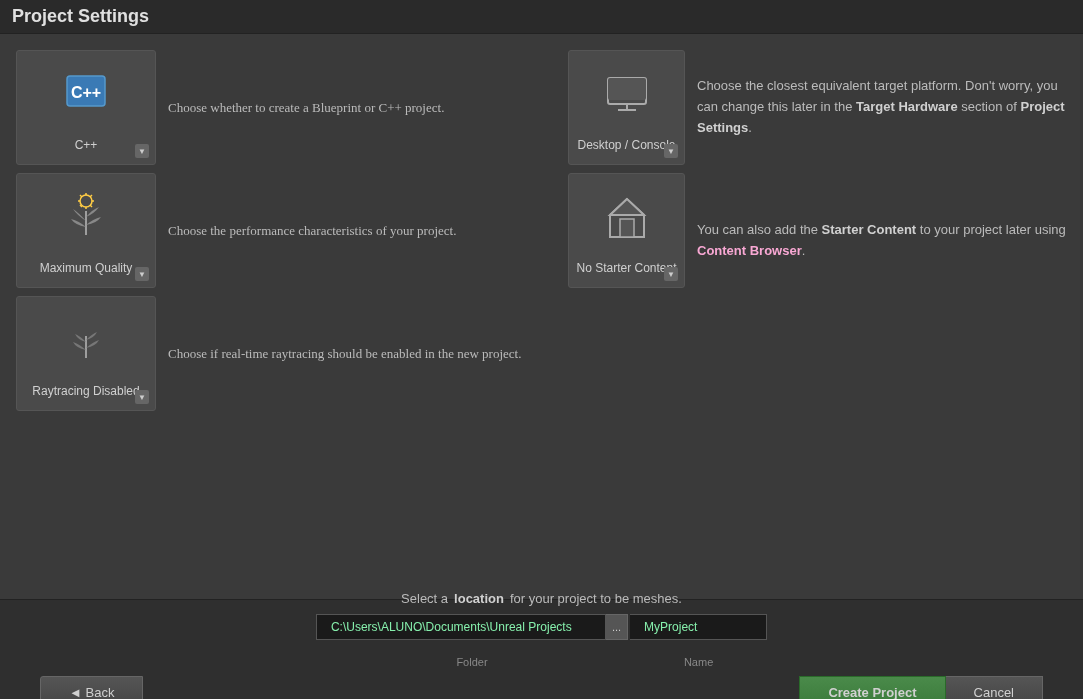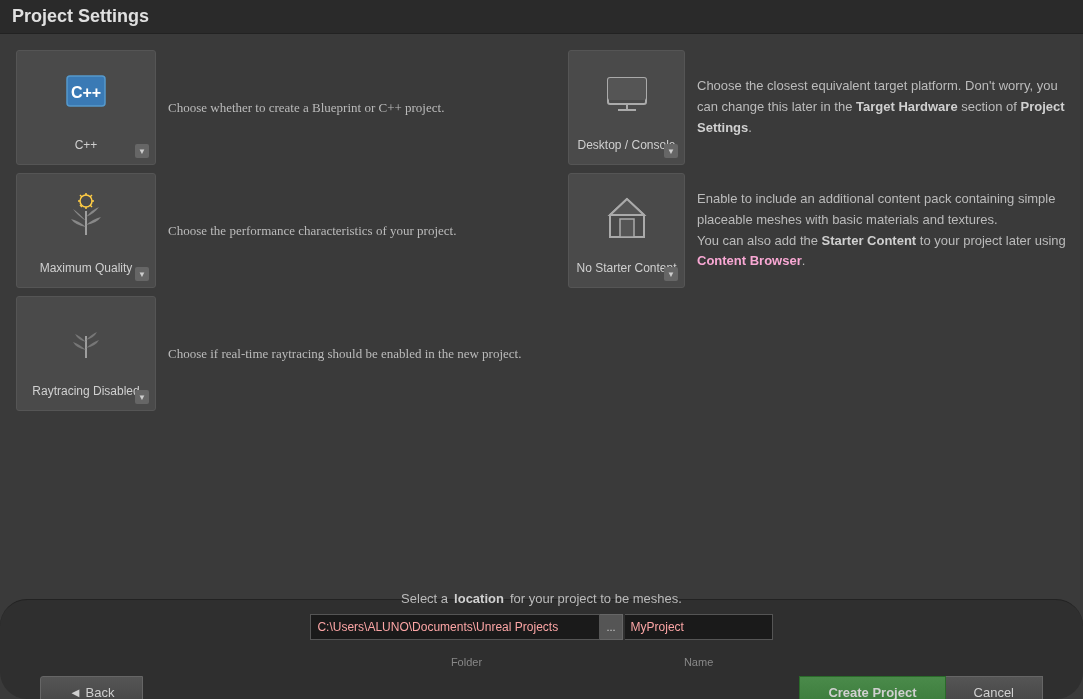--- a/index.html
+++ b/index.html
@@ -160,21 +160,20 @@
       left: 0;
       right: 0;
       height: 100px;
       background: #2f2f2f;
       border-top: 1px solid #222;
       display: flex;
       flex-direction: column;
       align-items: center;
       justify-content: center;
       gap: 8px;
-      border-radius: 27px;
     }
 
     .location-row {
       display: flex;
       align-items: center;
       gap: 6px;
       font-size: 13px;
       color: #bbb;
     }
 
@@ -191,23 +190,23 @@
 
     .path-input-wrapper {
       display: flex;
       flex-direction: column;
       align-items: center;
     }
 
     .path-input {
       background: #1a1a1a;
       border: 1px solid #555;
-      color: #fca5a5;
+      color: #86efac;
       font-size: 12px;
-      padding: 4px 6px;
+      padding: 4px 14px;
       height: 26px;
       outline: none;
     }
 
     .path-input-folder {
       width: 290px;
     }
 
     .browse-btn {
       background: #555;
@@ -216,21 +215,21 @@
       color: #ccc;
       padding: 0 6px;
       height: 26px;
       cursor: pointer;
       font-size: 11px;
       display: flex;
       align-items: center;
     }
 
     .path-input-name {
-      width: 148px;
+      width: 137px;
       border-left: none;
     }
 
     .input-label {
       font-size: 11px;
       color: #888;
       margin-top: 16px;
     }
 
     .btn-back {
@@ -373,21 +372,20 @@
 
             <polygon points="27,8 10,24 10,46 44,46 44,24" fill="none" stroke="#aaa" stroke-width="2"></polygon>
             <polygon points="27,8 10,24 44,24" fill="#555" stroke="#aaa" stroke-width="2"></polygon>
             <rect x="20" y="28" width="14" height="18" fill="#555" stroke="#aaa" stroke-width="1.5"></rect>
           </svg>
         </div>
         <span class="option-label">No Starter Content</span>
         <div class="dropdown-arrow">▼</div>
       </div>
       <div class="right-description">
-        <span>Enable to include an additional content pack containing simple placeable meshes with basic materials and textures.</span>
         <br>
         <span>You can also add the </span><span class="bold">Starter Content</span><span> to your project later using </span><span class="blue-bold">Content Browser</span><span>.</span>
       </div>
     </div>
 
   </div>
 </div>
 
 <div class="bottom-bar">
   <div class="location-row">

